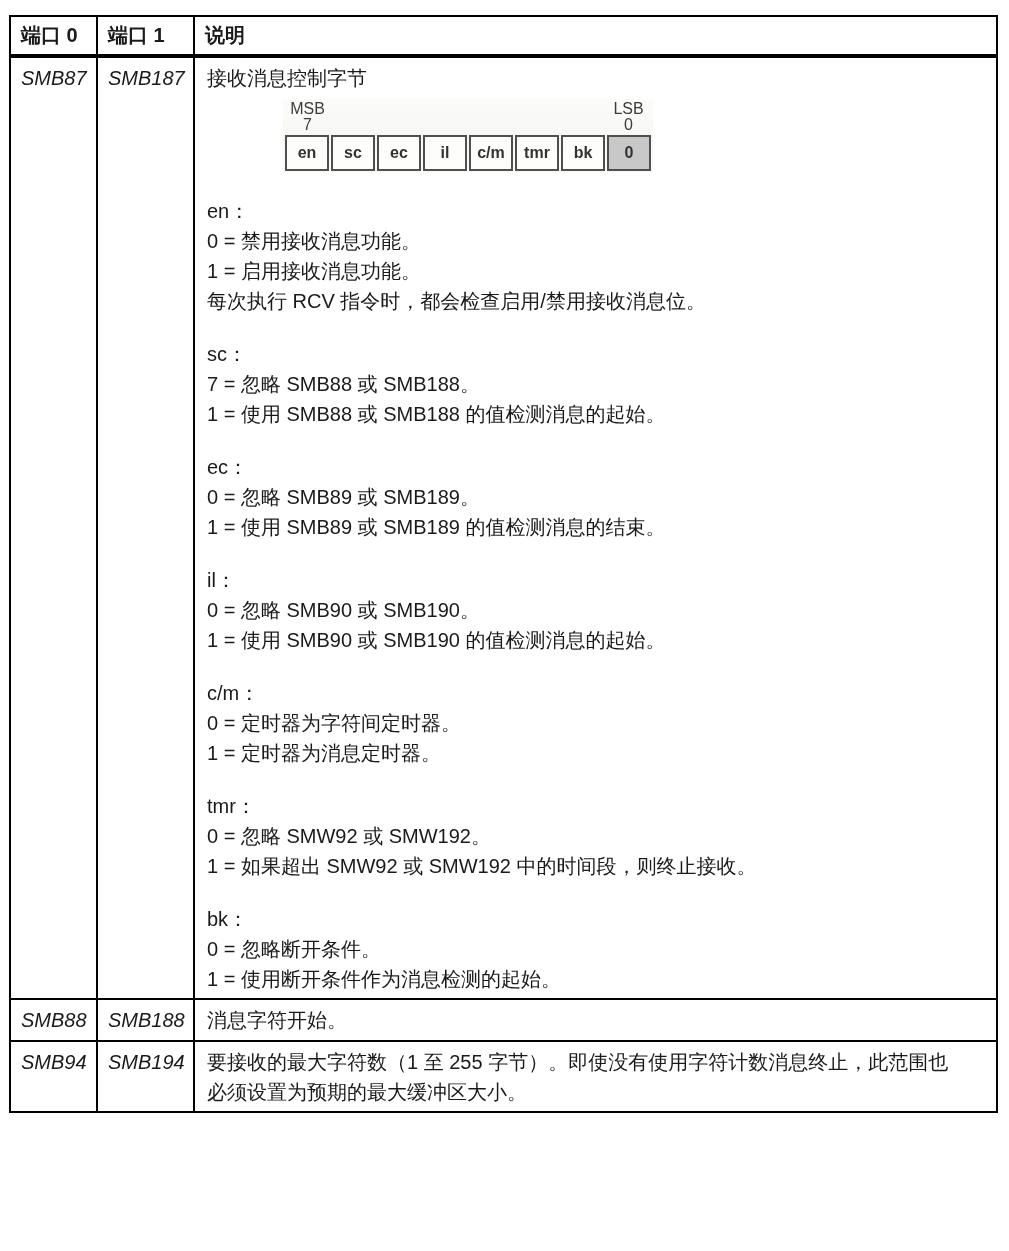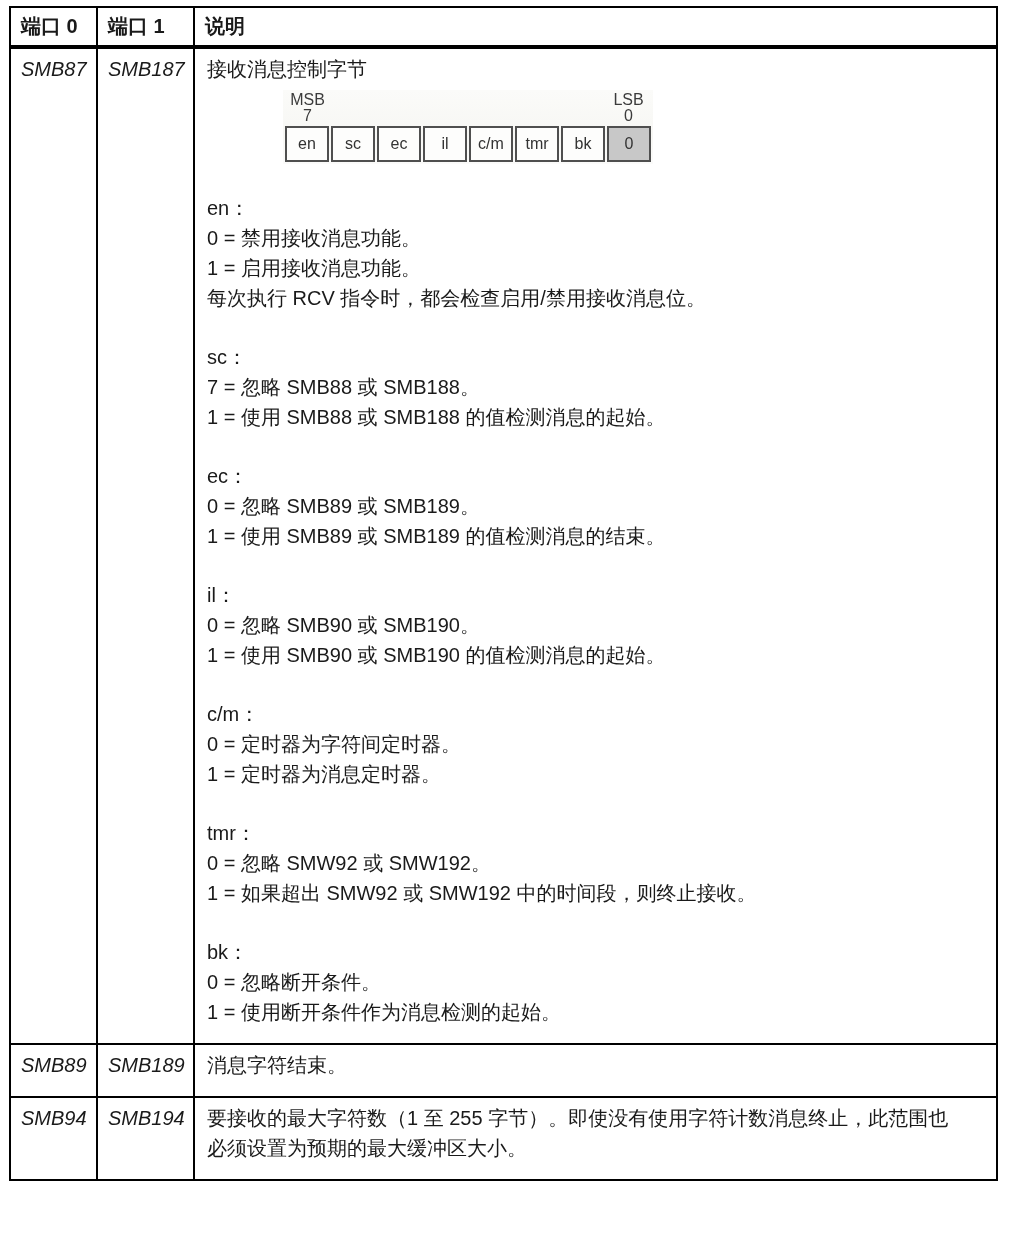--- a/index.html
+++ b/index.html
@@ -11,21 +11,21 @@
     width: 1009px;
     height: 1251px;
     position: relative;
     font-family: "Liberation Sans", "DejaVu Sans", sans-serif;
     color: #1a1a1a;
     -webkit-font-smoothing: antialiased;
   }
   table.sm-table {
     position: absolute;
     left: 9px;
-    top: 6px;
+    top: 15px;
     width: 989px;
     border-collapse: collapse;
     table-layout: fixed;
     border: 2px solid #000;
   }
   table.sm-table th,
   table.sm-table td {
     border: 2px solid #000;
     vertical-align: top;
     font-size: 20px;
@@ -36,21 +36,21 @@
     border-bottom: 4px solid #000;
     font-weight: bold;
     padding: 3px 0 4px 10px;
   }
   td.port-cell {
     padding: 5px 0 5px 10px;
     white-space: nowrap;
     font-style: italic;
   }
   td.desc-cell {
-    padding: 5px 35px 16px 12px;
+    padding: 5px 35px 4px 12px;
   }
   .intro-line {
     margin-bottom: 4px;
   }
   
   .diagram {
     margin: 6px 0 2px 76px;
     width: 366px;
     padding: 2px;
     background: linear-gradient(180deg, #fbfbf9 0%, #f7f7f4 60%, #fbfbfa 100%);
@@ -63,39 +63,40 @@
     color: #3b3b3b;
     text-align: center;
     margin-bottom: 2px;
   }
   .diag-label {
     width: 45px;
   }
   .bits {
     display: flex;
     gap: 2px;
+    font-weight: bold;
   }
   .bit {
     width: 41px;
     height: 32px;
     border: 2px solid #4f4f4f;
     display: flex;
     align-items: center;
     justify-content: center;
     font-size: 16px;
     color: #333333;
     background: #fdfdfc;
     box-sizing: content-box;
   }
   .bit-shaded {
     background: #c8c8c8;
   }
   
   .section {
-    margin-top: 29px;
+    margin-top: 23px;
   }
   .sec-label, .sec-line {
     min-height: 30px;
   }
 </style>
 </head>
 <body>
 
 <table class="sm-table">
   <colgroup>
@@ -179,26 +180,26 @@
         </div>
 
         <div class="section">
           <div class="sec-label">bk：</div>
           <div class="sec-line">0 = 忽略断开条件。</div>
           <div class="sec-line">1 = 使用断开条件作为消息检测的起始。</div>
         </div>
       </td>
     </tr>
 
-
-    <tr>
-      <td class="port-cell">SMB89</td>
-      <td class="port-cell">SMB189</td>
-      <td class="desc-cell">消息字符结束。</td>
-    </tr>
+    <tr>
+      <td class="port-cell">SMB88</td>
+      <td class="port-cell">SMB188</td>
+      <td class="desc-cell">消息字符开始。</td>
+    </tr>
+
 
 
 
     <tr>
       <td class="port-cell">SMB94</td>
       <td class="port-cell">SMB194</td>
       <td class="desc-cell">要接收的最大字符数（1 至 255 字节）。即使没有使用字符计数消息终止，此范围也必须设置为预期的最大缓冲区大小。</td>
     </tr>
 
   </tbody>

